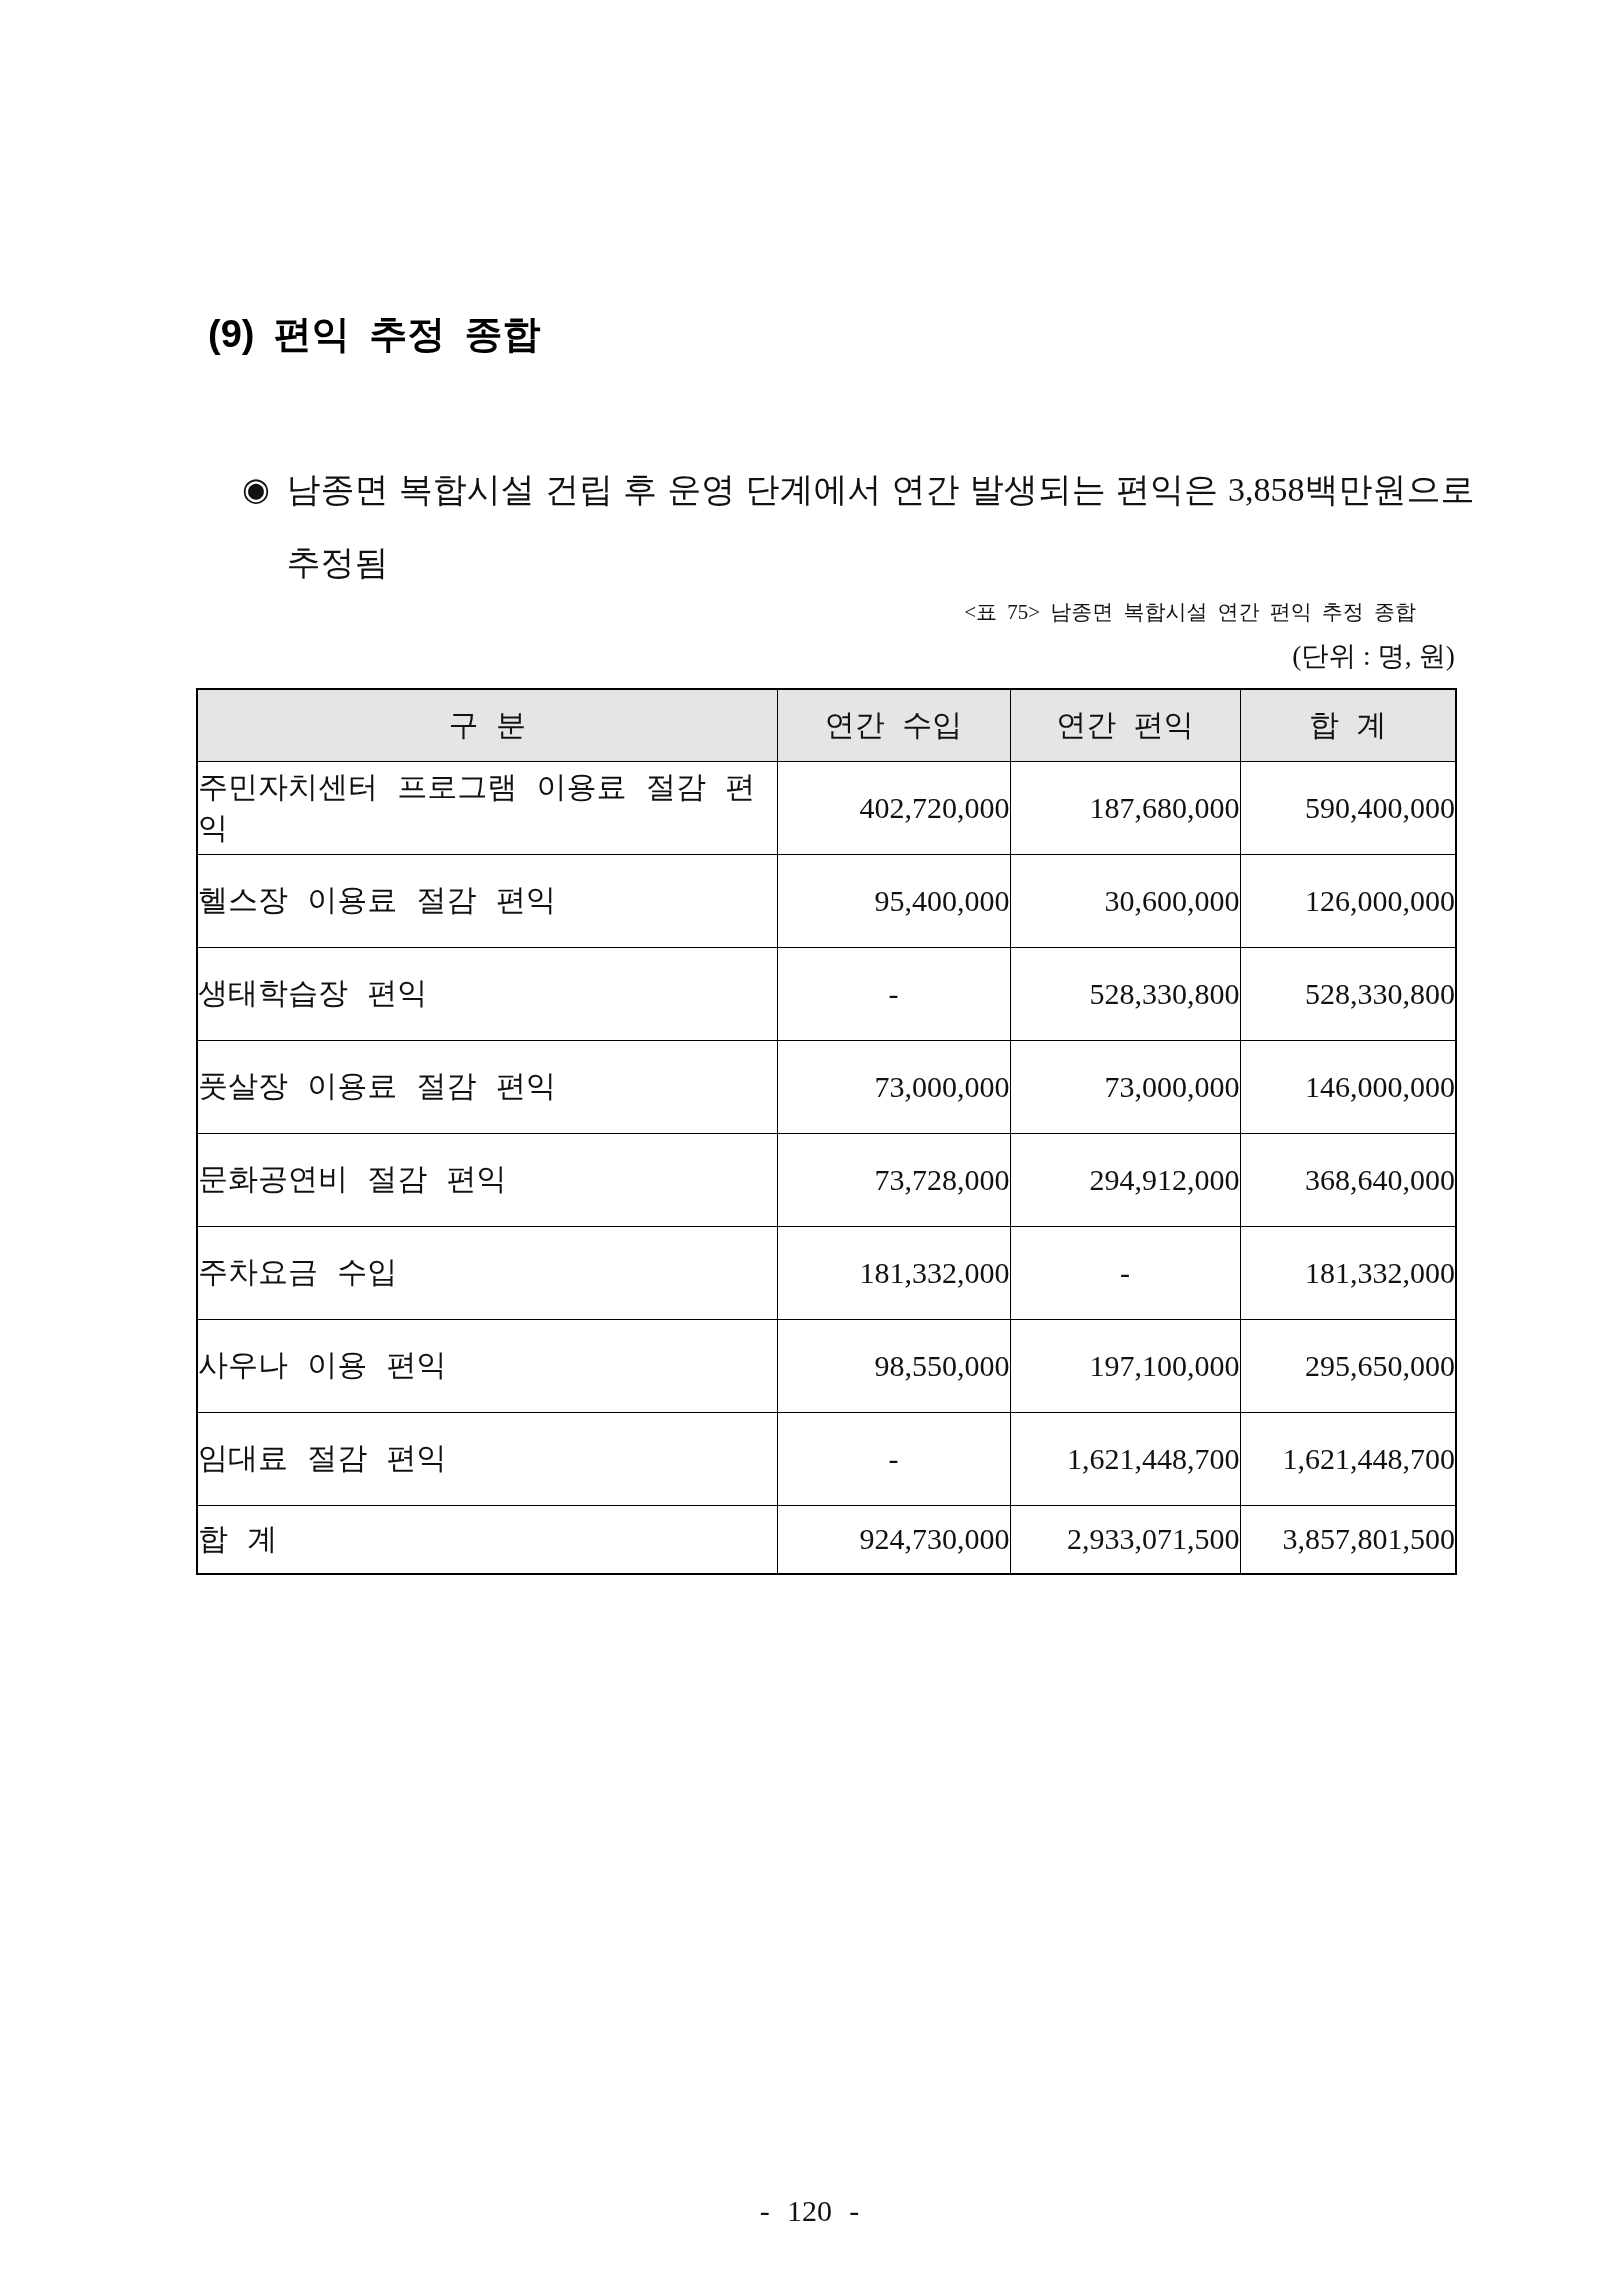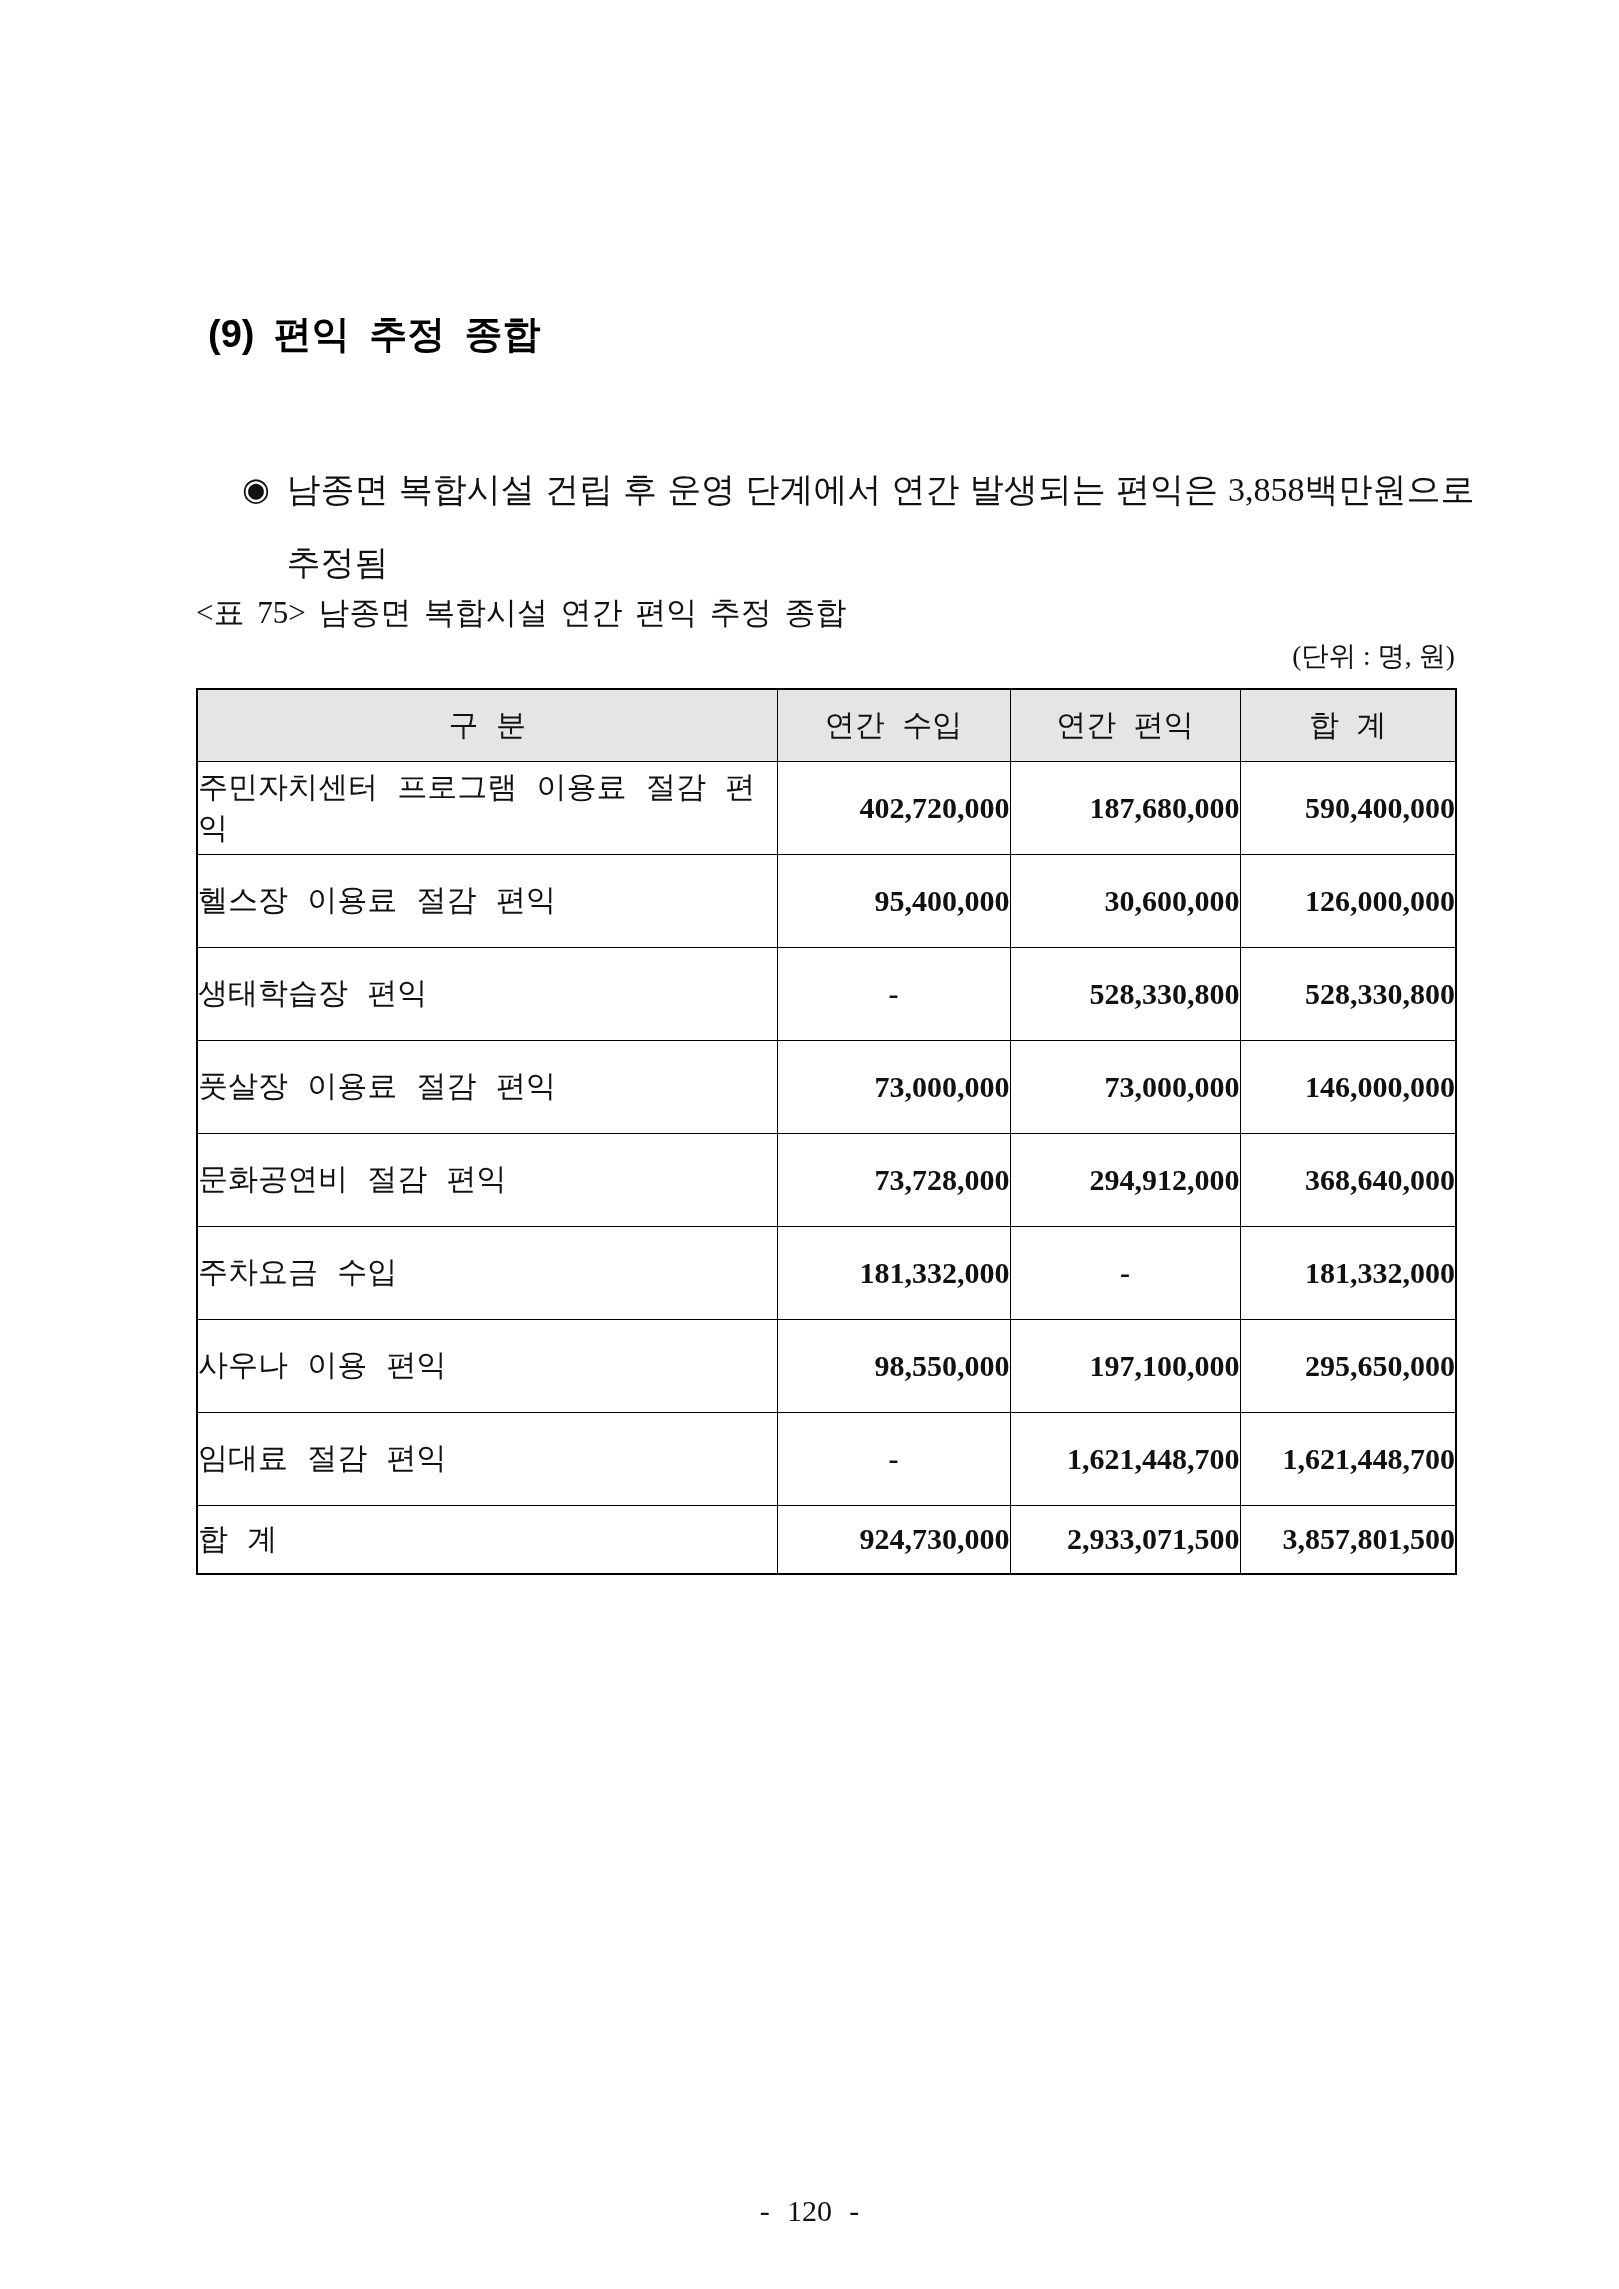--- a/index.html
+++ b/index.html
@@ -64,22 +64,22 @@
   }
   .bullet-line2 {
     margin-top: 30px;
     text-align: left;
   }
   .table-caption {
     position: absolute;
     left: 196px;
     top: 595px;
     width: 1220px;
-    text-align: left;
-    font-size: 31px;
+    text-align: right;
+    font-size: 21px;
     line-height: 35px;
     word-spacing: 4.9px;
   }
   .unit-note {
     position: absolute;
     left: 196px;
     top: 640px;
     width: 1259px;
     text-align: right;
     font-size: 27.4px;
@@ -120,21 +120,20 @@
     text-align: center;
     word-spacing: 9.8px;
   }
   td.label-cell {
     text-align: left;
     word-spacing: 11.8px;
   }
   td.num-cell {
     text-align: right;
     padding-right: 21.6px;
-    font-weight: bold;
   }
   .page-footer {
     position: absolute;
     left: 0;
     top: 2194px;
     width: 1619px;
     text-align: center;
     font-size: 30px;
     word-spacing: 9.8px;
   }

